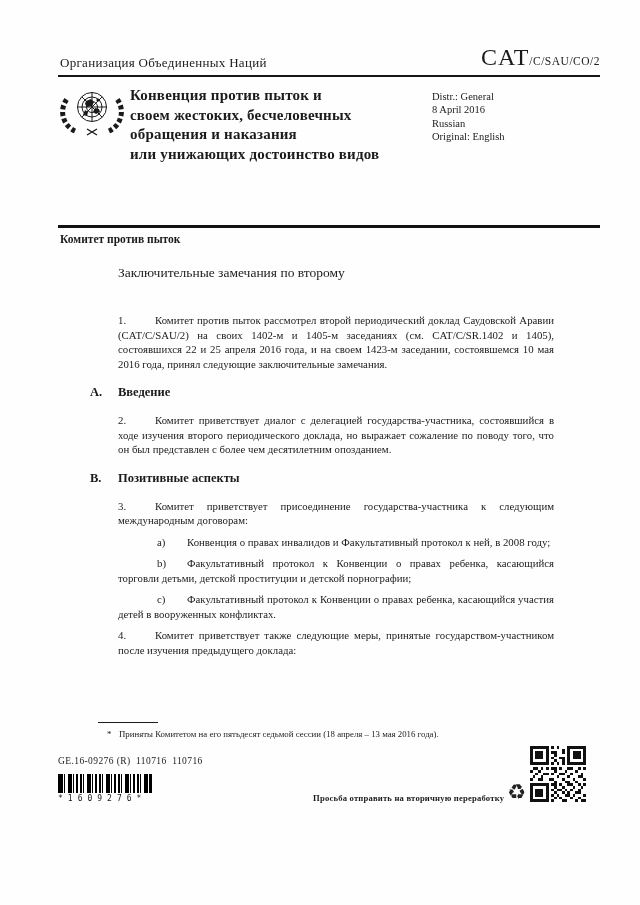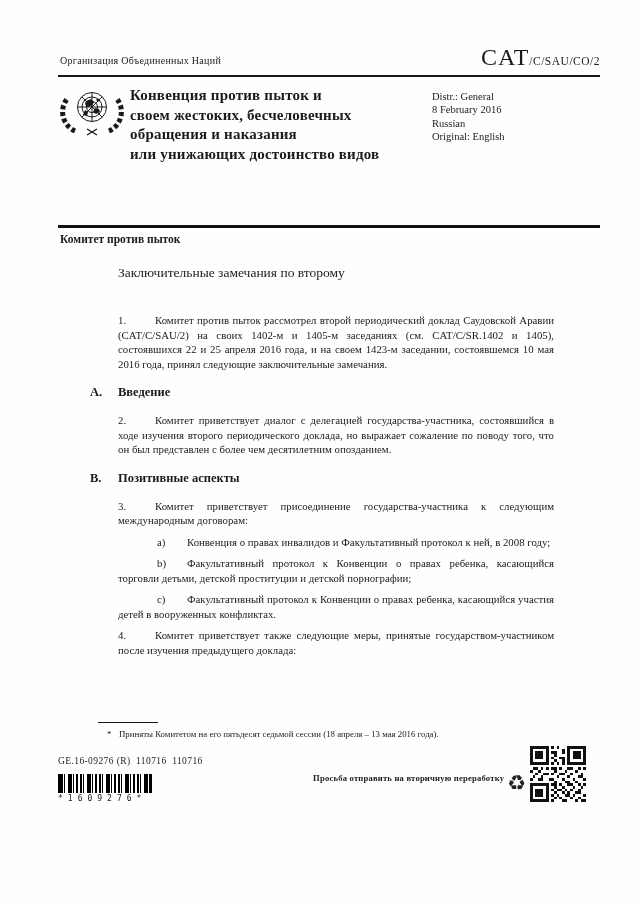--- a/index.html
+++ b/index.html
@@ -2,21 +2,21 @@
 <html><head>
 <meta charset="utf-8">
 <style>
   html,body{margin:0;padding:0;background:#e8e8e8;}
   .page{
     position:relative;width:640px;height:905px;margin:0 auto;
     background:#fefefe;color:#1b1b1b;overflow:hidden;
     font-family:"Liberation Serif","DejaVu Serif",serif;
   }
   
-  .org-name{position:absolute;left:60px;top:55px;font-size:10px;letter-spacing:.3px;}
+  .org-name{position:absolute;left:60px;top:55px;font-size:13px;letter-spacing:.3px;}
   .doc-symbol{position:absolute;right:40px;top:44px;display:flex;align-items:baseline;}
   .doc-symbol .big{font-size:24px;letter-spacing:1px;}
   .doc-symbol .small{font-size:11.5px;letter-spacing:.5px;}
   .rule-thin{position:absolute;left:58px;top:75px;width:542px;height:2px;background:#161616;}
   
   .emblem{position:absolute;left:59px;top:85px;}
   .conv-title{position:absolute;left:130px;top:86px;font-size:15px;font-weight:bold;line-height:19.5px;letter-spacing:.2px;}
   .distr{position:absolute;left:418px;top:90px;font-size:10.5px;line-height:13.4px;margin-left:14px;}
   
   .rule-heavy{position:absolute;left:58px;top:225px;width:542px;height:3px;background:#121212;}
@@ -34,21 +34,21 @@
   
   .fn-rule{position:absolute;left:98px;top:722px;width:60px;height:1px;background:#1b1b1b;}
   .footnote{position:absolute;left:107px;top:729px;width:446px;font-size:8.8px;line-height:11px;}
   .footnote .fnmark{display:inline-block;width:12px;}
   
   .ge-line{position:absolute;left:58px;top:756px;font-size:9.5px;white-space:pre;letter-spacing:.4px;}
   .barcode{position:absolute;left:58px;top:774px;width:88px;height:19px;
     background:repeating-linear-gradient(90deg,#000 0 2px,#fff 2px 3px,#000 3px 4px,#fff 4px 7px,#000 7px 11px,#fff 11px 12px,#000 12px 13px,#fff 13px 15px,#000 15px 17px,#fff 17px 19px);
     border-left:3px solid #000;border-right:3px solid #000;}
   .barcode-digits{position:absolute;left:58px;top:794px;width:94px;font-family:"DejaVu Sans Mono",monospace;font-size:8px;letter-spacing:5px;white-space:pre;}
-  .recycle-row{position:absolute;left:260px;top:773px;width:266px;height:30px;display:flex;align-items:flex-start;justify-content:flex-end;gap:3px;}
+  .recycle-row{position:absolute;left:260px;top:773px;width:266px;height:30px;display:flex;align-items:flex-end;justify-content:flex-end;gap:3px;}
   .recycle-text{font-size:8.6px;font-weight:bold;letter-spacing:.2px;font-family:"Liberation Serif",serif;}
   .recycle-glyph{font-family:"DejaVu Sans",sans-serif;font-size:21px;line-height:1;color:#222;}
   .qr{position:absolute;left:530px;top:746px;}
 </style>
 </head>
 <body>
 
 <div class="page">
 
   <div class="org-name">Организация Объединенных Наций</div>
@@ -83,21 +83,21 @@
 
   <div class="conv-title">
     <div>Конвенция против пыток и</div>
     <div>своем жестоких, бесчеловечных</div>
     <div>обращения и наказания</div>
     <div>или унижающих достоинство видов</div>
   </div>
 
   <div class="distr">
     <div>Distr.: General</div>
-    <div>8 February 2016</div>
+    <div>8 April 2016</div>
     <div>Russian</div>
     <div>Original: English</div>
   </div>
 
   <div class="rule-heavy"></div>
   <div class="committee">Комитет против пыток</div>
 
   <div class="doc-title">
     <div>Заключительные замечания по второму</div>
   </div>

